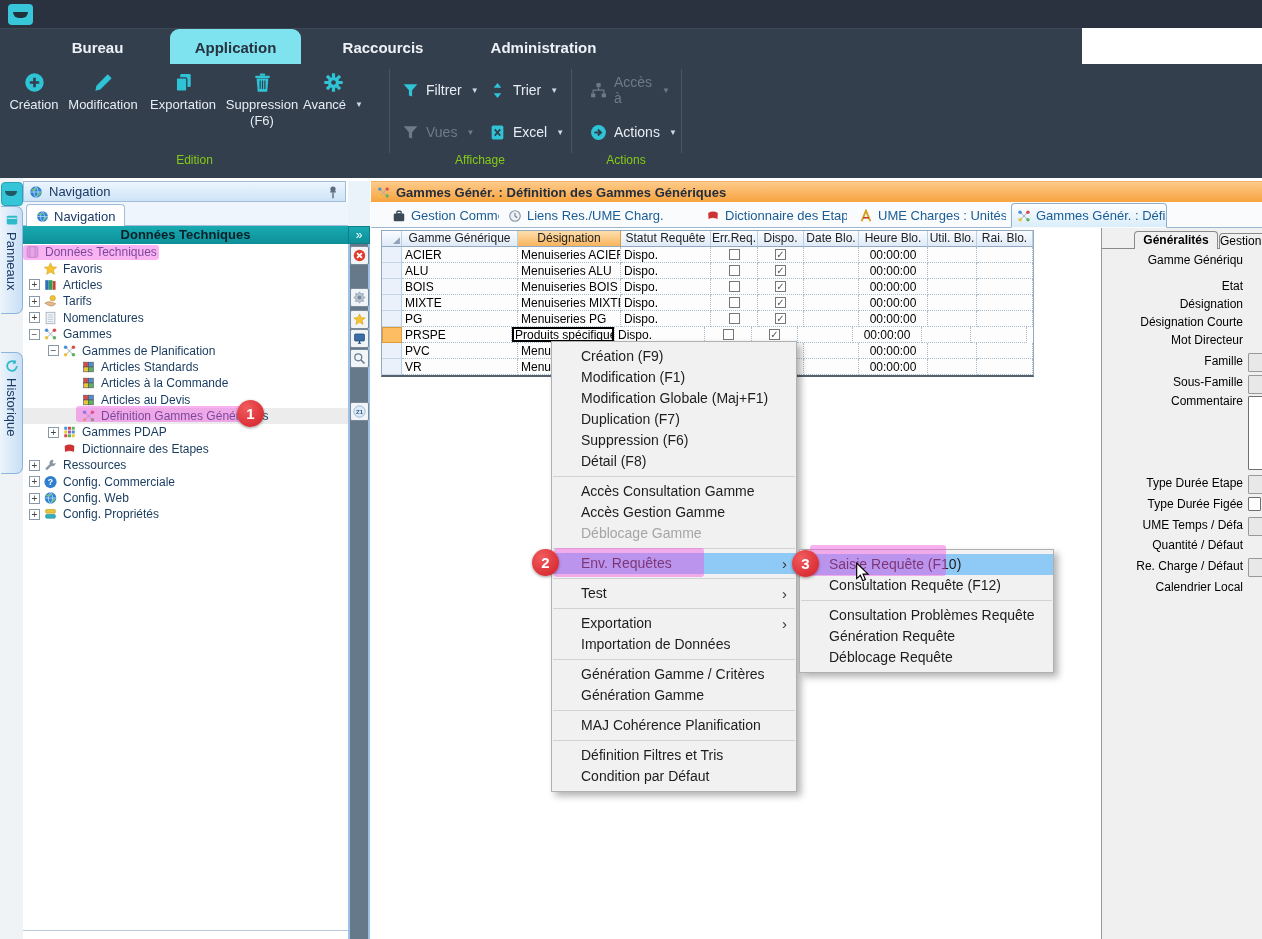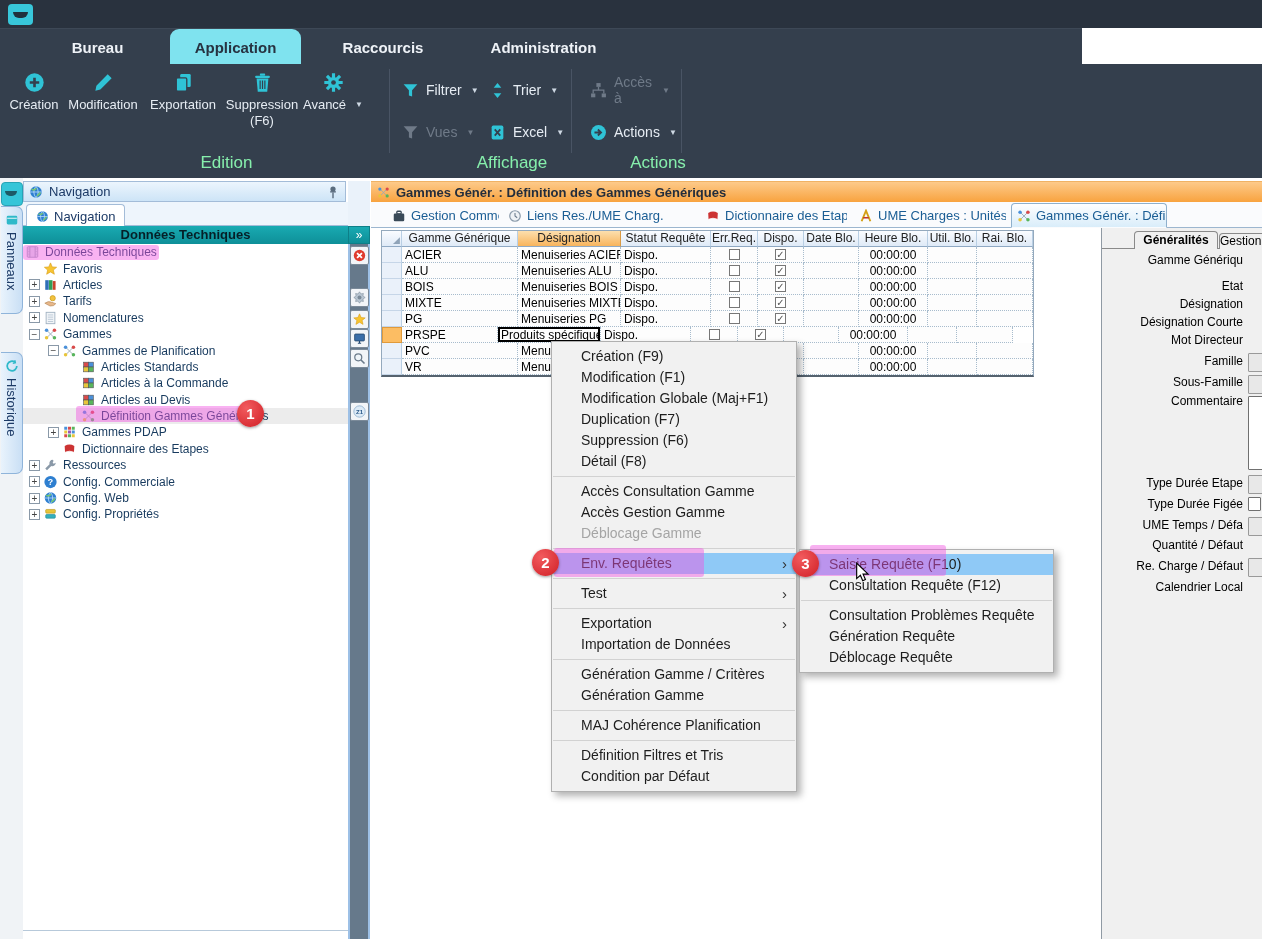--- a/index.html
+++ b/index.html
@@ -10,21 +10,21 @@
   .topbar{left:0;top:0;width:1262px;height:28px;background:#29323e;}
   .logo{left:8px;top:4px;width:25px;height:21px;background:#38c7da;border-radius:4px;}
   .logo:after{content:"";position:absolute;left:5px;top:8px;width:15px;height:6px;background:#20313c;border-radius:0 0 8px 8px;}
   .tabrow{left:0;top:28px;width:1082px;height:36px;background:#343f4d;border-top:1px solid #3d4856;}
   .rtab{position:absolute;top:0;height:36px;display:flex;align-items:center;justify-content:center;
         color:#eef2f7;font-weight:bold;font-size:15px;cursor:pointer;}
   .rtab.active{background:#7fe3ef;color:#273341;border-radius:9px 9px 0 0;}
   
   .ribbon{left:0;top:64px;width:1262px;height:114px;background:#343f4d;}
   .rsep{position:absolute;top:5px;width:1px;height:84px;background:#495464;}
-  .rgl{position:absolute;top:89px;font-size:17px;color:#86efac;text-align:center;padding-left:32px;}
+  .rgl{position:absolute;top:89px;font-size:12px;color:#84cc16;text-align:center;}
   .rbtn{position:absolute;top:8px;display:flex;flex-direction:column;align-items:center;
         color:#e6ecf3;font-size:13px;cursor:pointer;text-align:center;line-height:16px;}
   .rbtn .ic{width:21px;height:21px;margin-bottom:4px;color:#2fc3d6;}
   .sbtn{position:absolute;height:24px;display:flex;align-items:center;color:#e6ecf3;font-size:14px;cursor:pointer;}
   .sbtn .ic{width:17px;height:17px;margin-right:7px;color:#2fc3d6;}
   .caret{font-size:8px;color:#cfd9e4;margin-left:9px;}
   .dis{color:#6f7a88 !important;}
   .dis .ic{color:#6f7a88 !important;}
   .dis .caret{color:#6f7a88 !important;}
   .ic{display:inline-block;flex:none;}
@@ -722,21 +722,21 @@
         <div class="bc chk" style="width: 46px;">
           <span class="cbx">✓</span>
         </div>
         <div class="bc" style="width: 55px;"></div>
         <div class="bc center" style="width: 69px;">00:00:00</div>
         <div class="bc" style="width: 49px;"></div>
         <div class="bc" style="width: 56px;"></div>
       </div>
       <div class="trg">
         <div class="bc selgut on" style="width: 20px;"></div>
-        <div class="bc" style="width: 96px;">PRSPE</div>
+        <div class="bc" style="width: 110px;">PRSPE</div>
         <div class="bc selcell" style="width: 103px;">Produits spécifiques</div>
         <div class="bc" style="width: 90px;">Dispo.</div>
         <div class="bc chk" style="width: 47px;">
           <span class="cbx"></span>
         </div>
         <div class="bc chk" style="width: 46px;">
           <span class="cbx">✓</span>
         </div>
         <div class="bc" style="width: 55px;"></div>
         <div class="bc center" style="width: 69px;">00:00:00</div>

